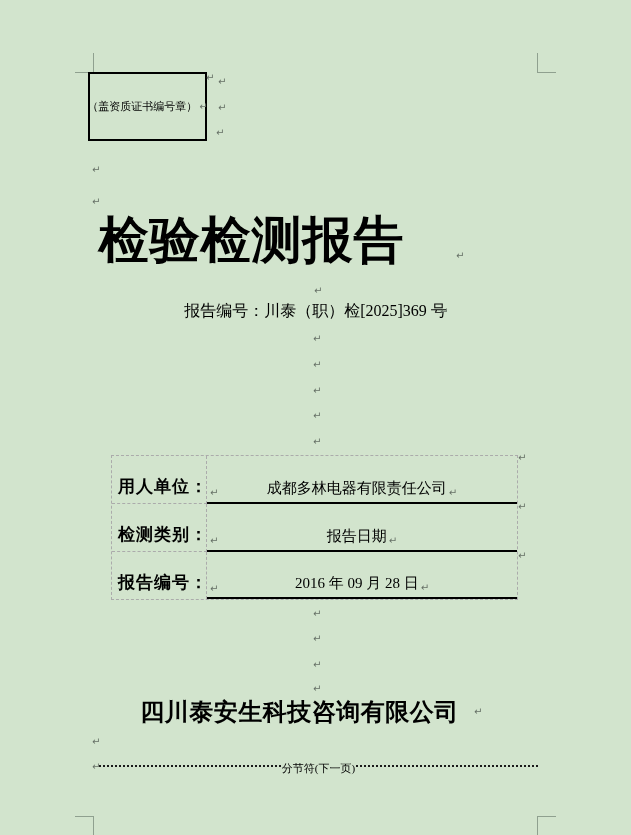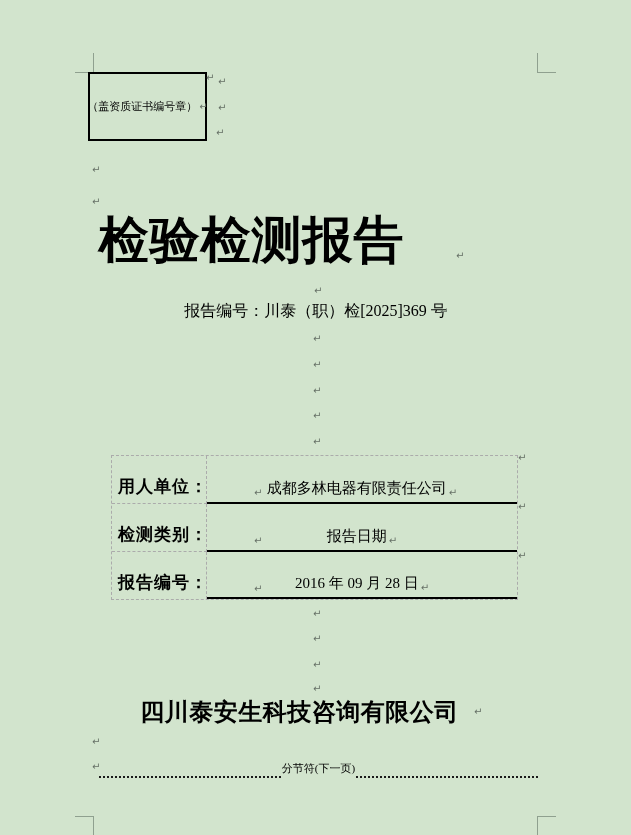--- a/index.html
+++ b/index.html
@@ -55,41 +55,40 @@
     display: grid;
     grid-template-columns: 95px 1fr;
     grid-template-rows: 48px 48px 47px;
   }
   .fcell { box-sizing: border-box; display: flex; align-items: flex-end; }
   .fcell.label {
     border-right: 1px dashed #ababab;
     padding: 0 0 5px 6px;
     font-weight: bold; font-size: 17px; letter-spacing: 1px;
     white-space: nowrap;
-    gap: 44px;
   }
   .fcell.label.mid { border-bottom: 1px dashed #ababab; }
   .fcell.value {
     justify-content: center;
     border-bottom: 2px solid #000;
     padding-bottom: 4px;
     font-size: 15px; white-space: nowrap; text-align: center;
   }
 
   
   .company {
     position: absolute; left: 0; top: 698px; width: 599px;
     text-align: center; font-size: 24px; font-weight: bold;
     letter-spacing: 0.5px; line-height: 28px;
   }
 
   
   .section-break {
     position: absolute; left: 99px; top: 762px; width: 439px;
-    display: flex; align-items: flex-end;
+    display: flex; align-items: flex-start;
     font-size: 11px; line-height: 13px; white-space: nowrap;
   }
   .section-break .dots {
     flex: 1 1 auto; height: 0;
     border-bottom: 2px dotted #1a1a1a;
     transform: translateY(3px);
   }
   .section-break .sb-text { padding: 0 1px; }
 
   

